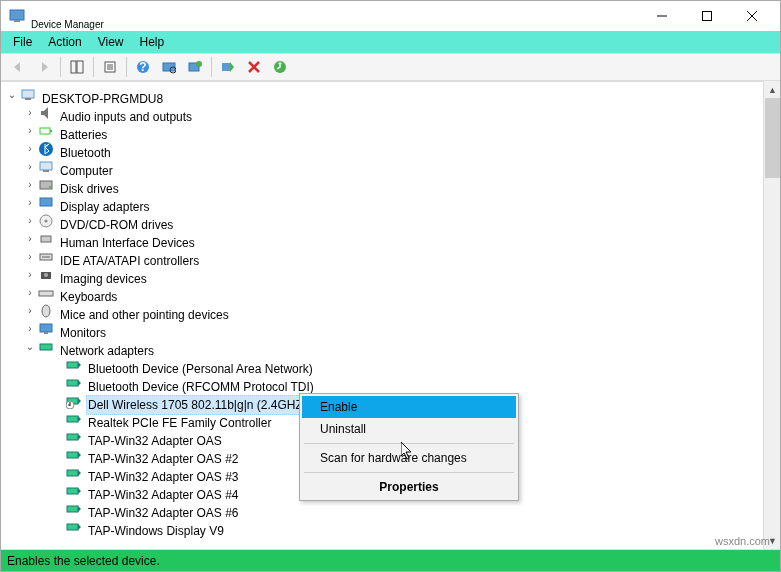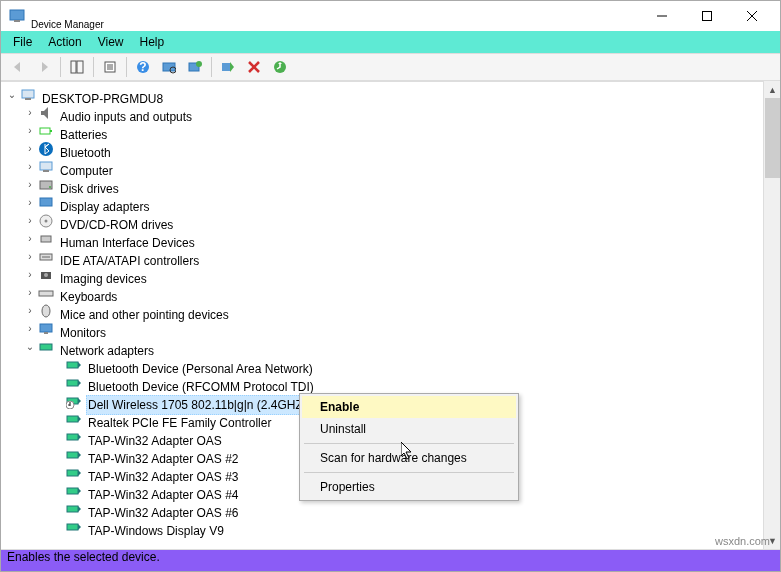--- a/index.html
+++ b/index.html
@@ -25,26 +25,26 @@
 .indent { display: inline-block; }
 .exp { width: 14px; height: 14px; display: inline-flex; align-items: center; justify-content: center; color: #555; font-size: 10px; }
 .ico { width: 16px; height: 16px; margin: 0 4px 0 1px; display: inline-flex; align-items: center; justify-content: center; }
 .lbl { padding: 0 2px; margin-top: 8px; }
 .node.sel .lbl { background: #cce8ff; border: 1px dotted #99d1ff; padding: 0 1px; }
 
 .scrollbar { position: absolute; right: 0; top: 80px; bottom: 22px; width: 17px; background: #f0f0f0; border-left: 1px solid #ddd; }
 .sbar-btn { width: 17px; height: 17px; background: #f0f0f0; display: flex; align-items: center; justify-content: center; font-size: 9px; color: #555; }
 .sbar-thumb { position: absolute; top: 17px; width: 15px; left: 1px; height: 80px; background: #cdcdcd; }
 
-.status { position: absolute; bottom: 0; left: 0; right: 0; height: 22px; border-top: 1px solid #ddd; padding: 0 6px; display: flex; background: #8b5cf6; }
+.status { position: absolute; bottom: 0; left: 0; right: 0; height: 22px; border-top: 1px solid #ddd; padding: 10px 6px; display: flex; align-items: center; background: #22c55e; }
 
 .ctxmenu { position: absolute; left: 298px; top: 392px; width: 220px; background: #f2f2f2; border: 1px solid #aaa; box-shadow: 2px 2px 4px rgba(0,0,0,0.2); padding: 2px; }
 .ctxmenu .mi { padding: 4px 18px; font-size: 12px; }
-.ctxmenu .mi.hov { background: #fef9c3; font-weight: bold; }
-.ctxmenu .mi.bold { font-weight: normal; }
+.ctxmenu .mi.hov { background: #0ea5e9; }
+.ctxmenu .mi.bold { font-weight: bold; text-align: center; }
 .ctxmenu .msep { height: 1px; background: #ccc; margin: 3px 2px; }
 
 .cursor { position: absolute; left: 400px; top: 441px; width: 14px; height: 20px; pointer-events: none; }
 
 .watermark { position: absolute; right: 10px; bottom: 24px; font-size: 11px; color: #888; }
 
 svg { display: block; }
 </style>
 </head>
 <body>

